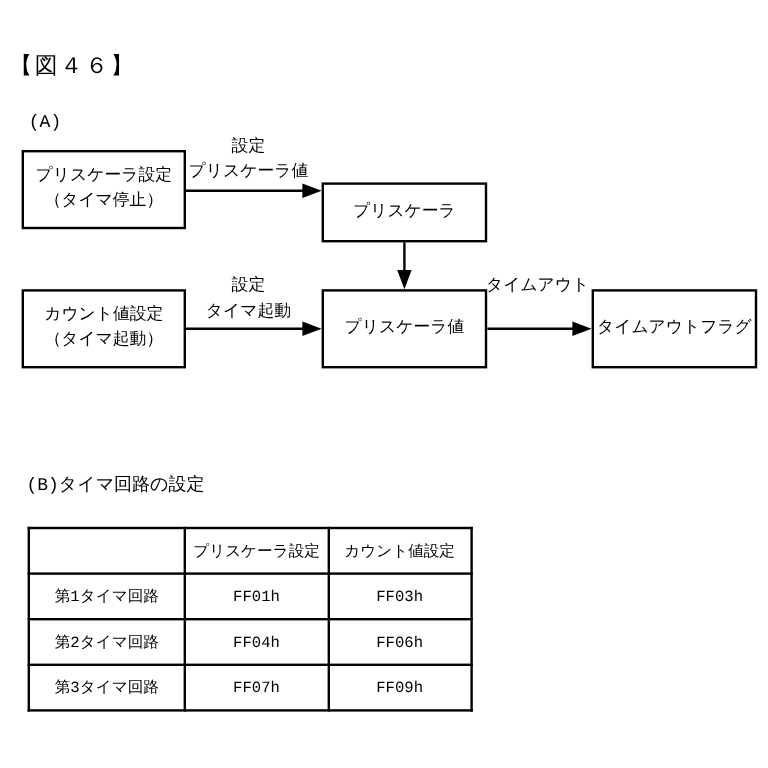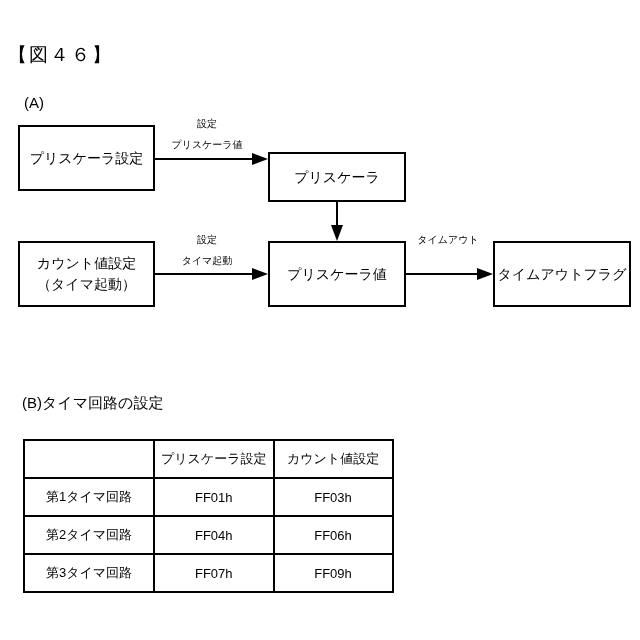--- a/index.html
+++ b/index.html
@@ -2,21 +2,21 @@
 <html><head>
 <meta charset="utf-8">
 <style>
   * { margin: 0; padding: 0; box-sizing: border-box; }
   html, body { background: #ffffff; }
   #canvas {
     position: relative;
     width: 640px;
     height: 640px;
     background: #ffffff;
-    font-family: Liberation Sans, sans-serif;
+    font-family: Liberation Mono, monospace;
     color: #000000;
     overflow: hidden;
   }
   .fig-title {
     position: absolute;
     left: 8px; top: 42px;
     font-size: 19px;
     letter-spacing: 2px;
     white-space: nowrap;
   }
@@ -39,21 +39,21 @@
     white-space: nowrap;
   }
   #block-prescaler-setting { left: 18px;  top: 125px; width: 137px; height: 66px; }
   #block-prescaler         { left: 268px; top: 125px; width: 138px; height: 50px; margin-top: 27px; }
   #block-count-setting     { left: 18px;  top: 241px; width: 137px; height: 66px; }
   #block-timer-counter     { left: 268px; top: 241px; width: 138px; height: 66px; }
   #block-timeout-flag      { left: 493px; top: 241px; width: 138px; height: 66px; text-align: center; }
   .arrow-label {
     position: absolute;
     text-align: center;
-    font-size: 10px;
+    font-size: 14px;
     line-height: 21px;
     white-space: nowrap;
   }
   #label-set-prescaler { left: 146px; top: 113px; width: 122px; }
   #label-set-count     { left: 146px; top: 229px; width: 122px; }
   #label-timeout       { left: 388px; top: 229px; width: 120px; }
   #arrows {
     position: absolute;
     left: 0; top: 0;
     width: 640px; height: 640px;
@@ -102,20 +102,21 @@
       <polygon points="268,274 252,268 252,280" stroke="none"></polygon>
     </g>
     <g stroke="#000000" fill="#000000">
       <line x1="406" y1="274" x2="480" y2="274" stroke-width="2"></line>
       <polygon points="493,274 477,268 477,280" stroke="none"></polygon>
     </g>
   </svg>
 
   <div class="block" id="block-prescaler-setting">
     <div>プリスケーラ設定</div>
+    <div>（タイマ停止）</div>
   </div>
 
   <div class="block" id="block-prescaler">
     <div>プリスケーラ</div>
   </div>
 
   <div class="block" id="block-count-setting">
     <div>カウント値設定</div>
     <div>（タイマ起動）</div>
   </div>

